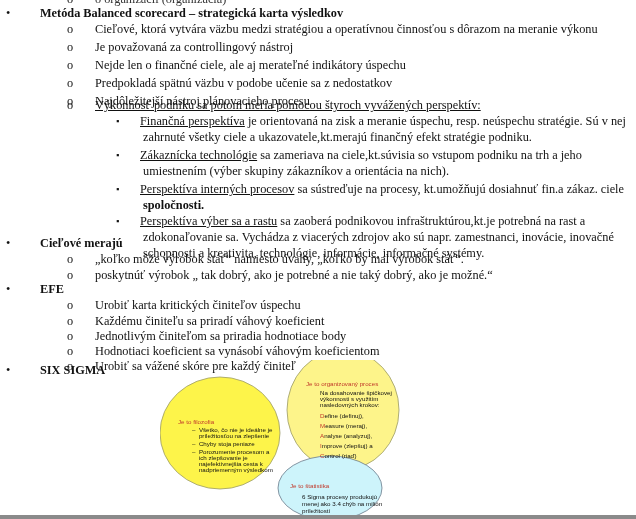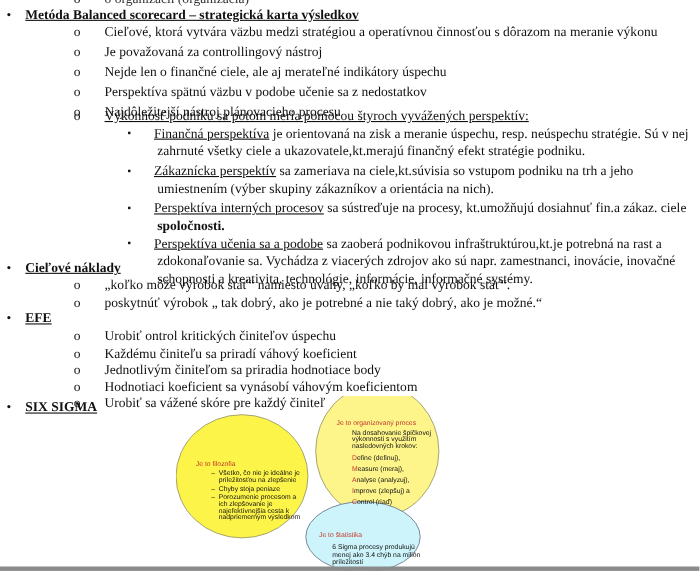--- a/index.html
+++ b/index.html
@@ -2,21 +2,21 @@
 <html><head>
 <meta charset="utf-8">
 <style>
   html, body { margin:0; padding:0; background:#ffffff; }
   body { width:636px; height:519px; overflow:hidden; position:relative;
          font-family:"Liberation Serif", serif; font-size:12.3px; color:#111; }
   .line { position:absolute; white-space:nowrap; line-height:14px; }
   .b1 { position:absolute; left:6px; }
   .b2 { position:absolute; left:67px; }
   .b3 { position:absolute; left:116px; font-size:9px; }
-  .t1 { left:23px; font-weight:bold;text-decoration:underline; }
+  .t1 { left:40px; font-weight:bold; }
   .t2 { left:95px; }
   .t3 { left:140px; }
   .t3c { left:143px; }
   u { text-decoration:underline;font-family:Liberation Serif, serif; }
   .bottombar { position:absolute; left:0; top:515px; width:636px; height:4px; background:#8a8a8a; }
   #diagram { position:absolute; left:160px; top:360px; }
   .dg { font-family:"Liberation Sans", sans-serif; font-size:6.2px; fill:#111; }
   .dgh { font-family:"Liberation Sans", sans-serif; font-size:6.2px; fill:#c0392b; }
 </style>
 </head>
@@ -39,80 +39,80 @@
   <div class="line" style="top:40px;width:636px;">
     <span class="b2">o</span>
     <span class="line t2">Je považovaná za controllingový nástroj</span>
   </div>
   <div class="line" style="top:58px;width:636px;">
     <span class="b2">o</span>
     <span class="line t2">Nejde len o finančné ciele, ale aj merateľné indikátory úspechu</span>
   </div>
   <div class="line" style="top:76px;width:636px;">
     <span class="b2">o</span>
-    <span class="line t2">Perspektíva spätnú väzbu v podobe učenie sa z nedostatkov</span>
+    <span class="line t2">Predpokladá spätnú väzbu v podobe učenie sa z nedostatkov</span>
   </div>
   <div class="line" style="top:94px;width:636px;">
     <span class="b2">o</span>
     <span class="line t2">Najdôležitejší nástroj plánovacieho procesu</span>
   </div>
   <div class="line" style="top:98px;width:636px;">
     <span class="b2" style="top:0">o</span>
     <u class="line t2" style="top:0">Výkonnosť podniku sa potom meria  pomocou štyroch vyvážených perspektív:</u>
   </div>
 
   <div class="line" style="top:114px;width:636px;">
     <span class="b3">▪</span>
     <span class="line t3"><u>Finančná perspektíva</u><span> je orientovaná na zisk a meranie úspechu, resp. neúspechu stratégie.  Sú v nej</span></span>
   </div>
   <div class="line t3c" style="top:130px;">zahrnuté všetky ciele a ukazovatele,kt.merajú  finančný efekt stratégie podniku.</div>
 
   <div class="line" style="top:148px;width:636px;">
     <span class="b3">▪</span>
-    <span class="line t3"><u>Zákaznícka perspektív</u><span> sa zameriava na ciele,kt.súvisia  so vstupom podniku na trh a jeho</span></span>
+    <span class="line t3"><u>Zákaznícka technológie</u><span> sa zameriava na ciele,kt.súvisia  so vstupom podniku na trh a jeho</span></span>
   </div>
   <div class="line t3c" style="top:164px;text-align:center;">umiestnením  (výber skupiny zákazníkov  a orientácia  na nich).</div>
 
   <div class="line" style="top:182px;width:636px;">
     <span class="b3">▪</span>
     <span class="line t3"><u>Perspektíva interných procesov</u><span> sa sústreďuje na procesy, kt.umožňujú dosiahnuť fin.a zákaz.  ciele</span></span>
   </div>
   <div class="line t3c" style="top:198px;font-weight:bold;">spoločnosti.</div>
 
   <div class="line" style="top:214px;width:636px;">
     <span class="b3">▪</span>
-    <span class="line t3"><u>Perspektíva učenia sa a podobe</u><span> sa zaoberá podnikovou infraštruktúrou,kt.je potrebná na rast a</span></span>
+    <span class="line t3"><u>Perspektíva výber sa a rastu</u><span> sa zaoberá podnikovou infraštruktúrou,kt.je potrebná na rast a</span></span>
   </div>
   <div class="line t3c" style="top:230px;text-align:right;">zdokonaľovanie sa. Vychádza z viacerých zdrojov ako sú napr. zamestnanci, inovácie, inovačné</div>
   <div class="line t3c" style="top:246px;">schopnosti a kreativita, technológie, informácie, informačné systémy.</div>
 </div>
 
 <div>
   <div class="line" style="top:236px;width:636px;">
     <span class="b1">•</span>
-    <span class="line t1">Cieľové náklady</span>
+    <span class="line t1">Cieľové merajú</span>
   </div>
   <div class="line" style="top:252px;width:636px;">
     <span class="b2">o</span>
     <span class="line t2">„koľko môže výrobok stáť“ namiesto úvahy, „koľko by mal výrobok stáť“.</span>
   </div>
   <div class="line" style="top:268px;width:636px;">
     <span class="b2">o</span>
     <span class="line t2">poskytnúť výrobok „ tak dobrý, ako je potrebné a nie taký dobrý, ako je možné.“</span>
   </div>
 </div>
 
 <div>
   <div class="line" style="top:282px;width:636px;">
     <span class="b1">•</span>
     <span class="line t1">EFE</span>
   </div>
   <div class="line" style="top:298px;width:636px;">
     <span class="b2">o</span>
-    <span class="line t2">Urobiť ontrol kritických činiteľov úspechu</span>
+    <span class="line t2">Urobiť karta kritických činiteľov úspechu</span>
   </div>
   <div class="line" style="top:314px;width:636px;">
     <span class="b2">o</span>
     <span class="line t2">Každému činiteľu sa priradí váhový koeficient</span>
   </div>
   <div class="line" style="top:329px;width:636px;">
     <span class="b2">o</span>
     <span class="line t2">Jednotlivým činiteľom sa priradia hodnotiace body</span>
   </div>
   <div class="line" style="top:344px;width:636px;">

